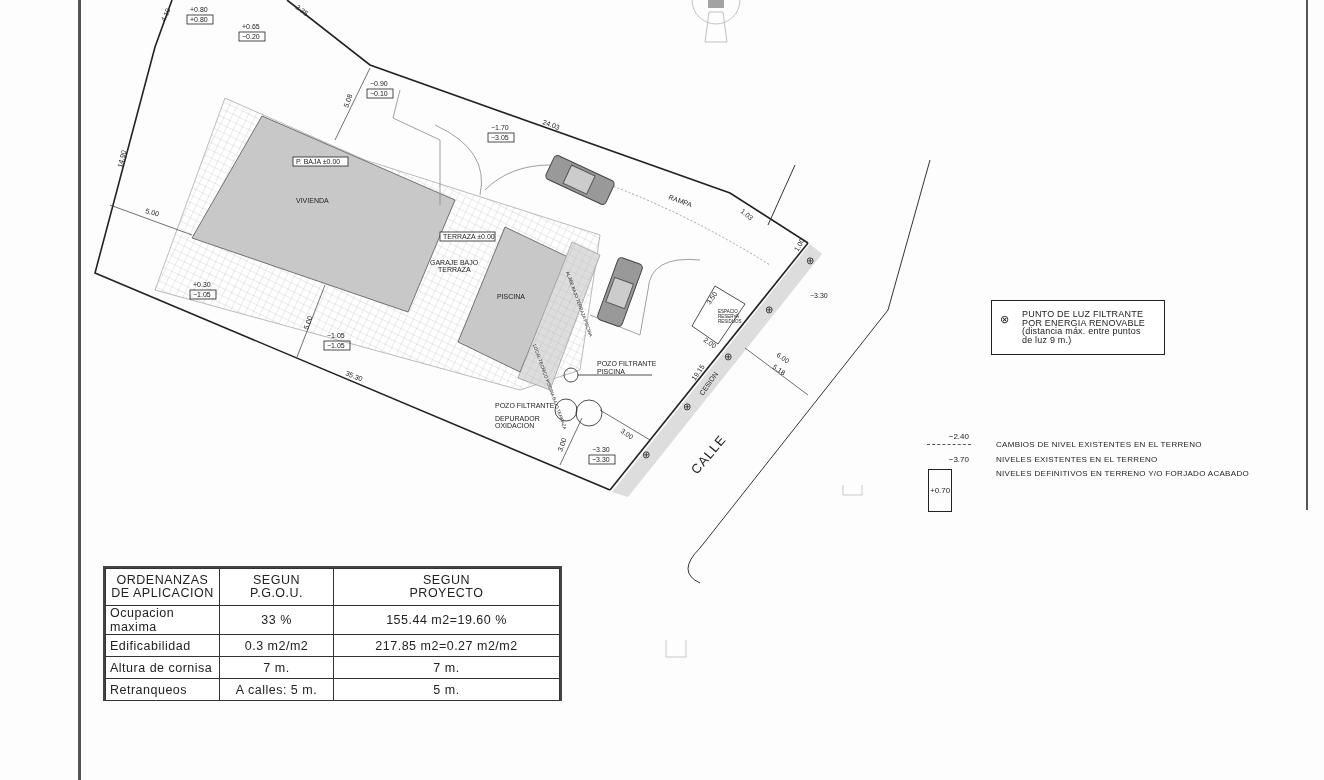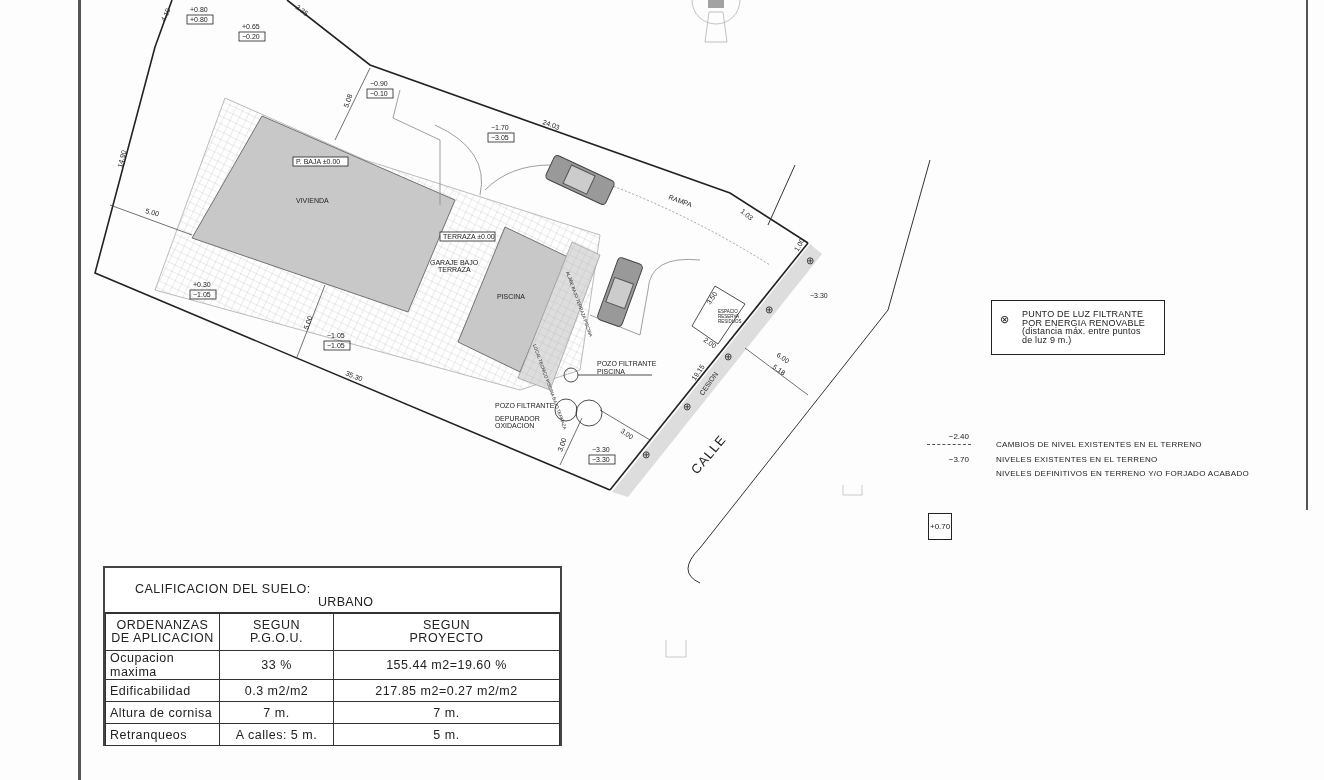--- a/index.html
+++ b/index.html
@@ -199,30 +199,26 @@
   <div class="row" style="top:0">
     <span class="key" style="top:0">−2.40</span>
     <span style="position:absolute;left:2px;top:12px;width:44px;border-top:1px dashed #555;"></span>
     <span class="desc" style="top:8px">CAMBIOS DE NIVEL EXISTENTES EN EL TERRENO</span>
   </div>
   <div class="row" style="top:23px">
     <span class="key">−3.70</span>
     <span class="desc">NIVELES EXISTENTES EN EL TERRENO</span>
   </div>
   <div class="row" style="top:37px">
-    <span class="key" style="left:3px;border:1px solid #222;padding:8px 1px;width:auto;margin-top:44px;">+0.70</span>
+    <span class="key" style="left:3px;border:1px solid #222;padding:16px 1px;width:auto;">+0.70</span>
     <span class="desc">NIVELES DEFINITIVOS EN TERRENO Y/O FORJADO ACABADO</span>
   </div>
 </div>
 
 <div class="ptable">
-  <div class="cal">
-    <span class="a">CALIFICACION DEL SUELO:</span>
-    <span class="b">URBANO</span>
-  </div>
   <table>
     <tbody>
         <tr>
       <td class="hdr" style="width:105px">
             <div>ORDENANZAS</div>
             <div>DE APLICACION</div>
           </td>
       <td class="hdr" style="width:105px">
             <div>SEGUN</div>
             <div>P.G.O.U.</div>

